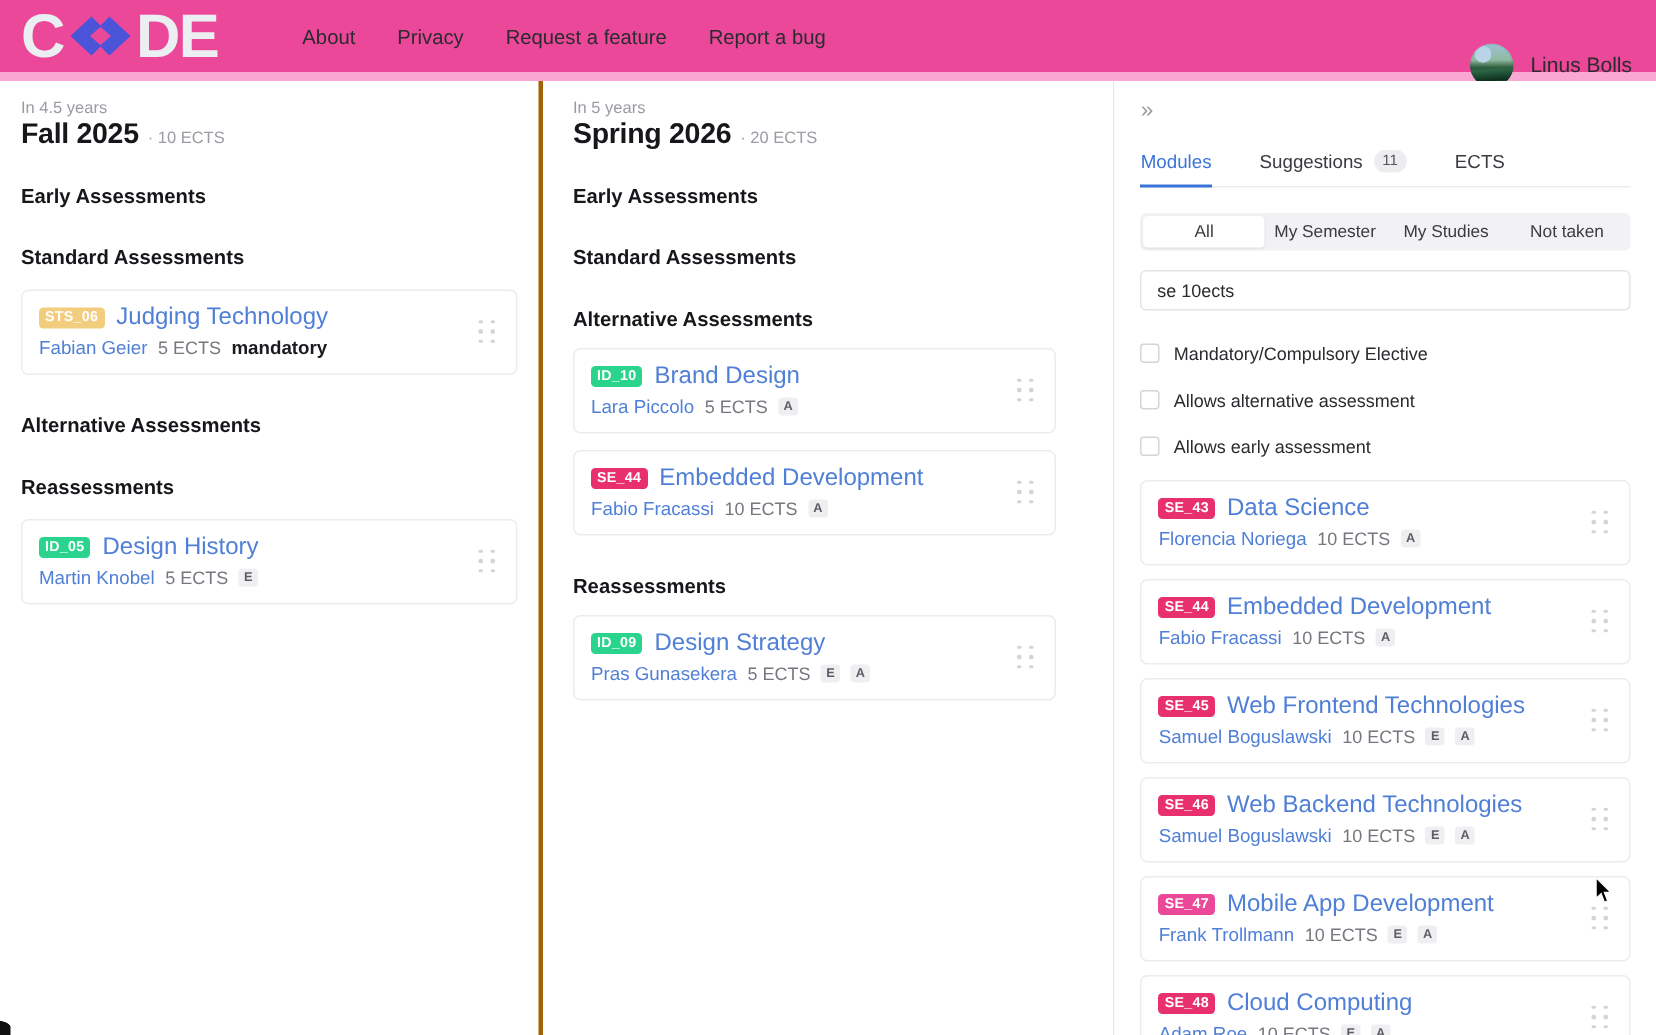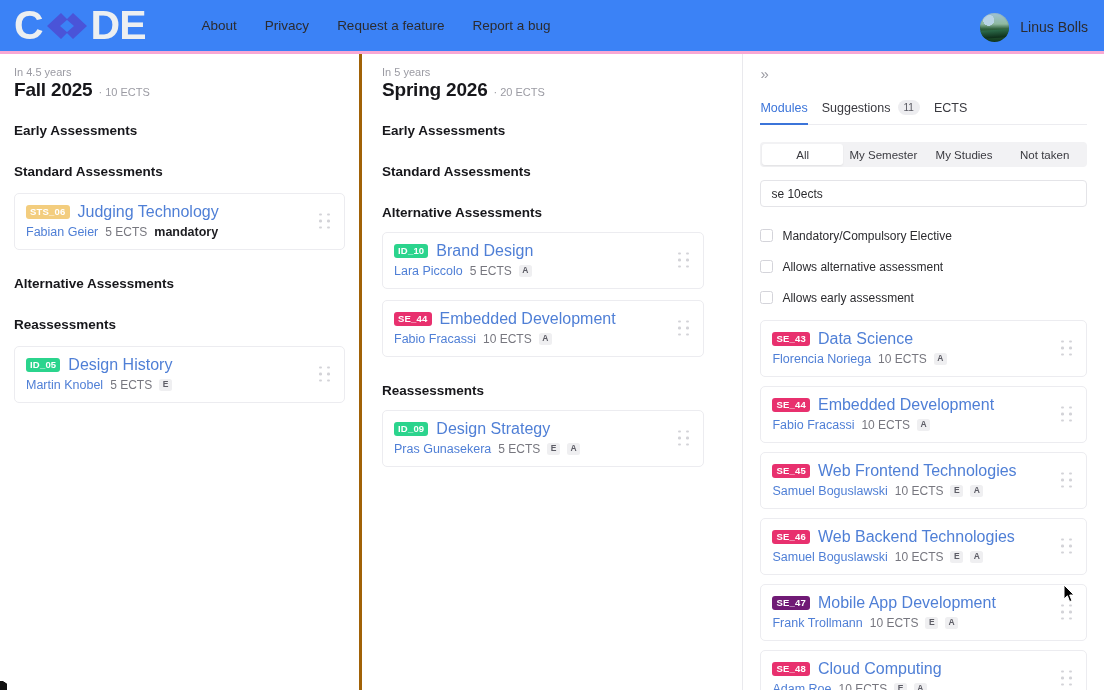--- a/index.html
+++ b/index.html
@@ -9,22 +9,22 @@
     background: #ffffff;
     overflow: hidden;
     -webkit-font-smoothing: antialiased;
   }
   .app { position: relative; width: 1104px; height: 690px; background: #fff; }
 
   
   .topbar {
     height: 54px; width: 100%;
     display: flex; align-items: center;
-    border-bottom: 3px solid #f9a8d4;
-    background: #3b82f6;
+    border-bottom: 6px solid #f9a8d4;
+    background: #ec4899;
     position: relative;
   }
   .logo-wrap {
     display: flex; align-items: center;
     margin-left: 14px; margin-right: 14px;
     height: 40px;
   }
   .logo {
     display: flex; align-items: center; gap: 0px;
     font-size: 41px; font-weight: bold; letter-spacing: -1px;
@@ -32,21 +32,21 @@
   }
   .logo .lo-c, .logo .lo-de { color: #eceff1; }
   .logo .lo-de { letter-spacing: -1px; }
   .logo .lo-chev { display: inline-flex; align-items: center; margin: 0 1px; }
   .nav-links { display: flex; align-items: center; gap: 28px; margin-left: 42px; }
   .nav-link {
     font-size: 13.5px; color: #2b2b2f; cursor: pointer;
     white-space: nowrap;
   }
   .user-box {
-    position: absolute; right: 16px; top: 0; height: 54px;
+    position: absolute; right: 16px; top: 16px; height: 54px;
     display: flex; align-items: center; gap: 11px; cursor: pointer;
   }
   .avatar {
     width: 29px; height: 29px; border-radius: 50%;
     background:
       radial-gradient(circle at 30% 25%, #b9d4e6 0 18%, transparent 19%),
       linear-gradient(180deg,#9fc2d6 0%,#8fb9a0 38%,#2f5f3c 55%,#123a1e 100%);
     overflow: hidden; position: relative; flex: none;
     box-shadow: inset 0 0 0 1px rgba(0,0,0,.06);
   }
@@ -117,21 +117,21 @@
 
   
   .panel {
     width: 385px; height: 636px; background: #fff;
     padding: 12px 17px 0 17px; position: relative; overflow: hidden;
   }
   .collapse-btn {
     font-size: 15px; color: #9b9ba3; cursor: pointer;
     width: 18px; height: 18px; line-height: 16px; margin-bottom: 16px;
   }
-  .tabs { display: flex; align-items: flex-end; gap: 14px; border-bottom: 1px solid #ececf0; }
+  .tabs { display: flex; align-items: flex-end; gap: 32px; border-bottom: 1px solid #ececf0; }
   .tab {
     font-size: 12.5px; color: #3a3a40; padding-bottom: 9px;
     cursor: pointer; position: relative; display:flex; align-items:center; gap:7px;
   }
   .tab.active { color: #3b74d9; }
   .tab.active::after {
     content: ""; position: absolute; left: 0; right: 0; bottom: -1px;
     height: 2px; background: #3b74d9;
   }
   .tab-badge {
@@ -478,21 +478,21 @@
               <i></i>
               <i></i>
               <i></i>
               <i></i>
               <i></i>
             </div>
         </div>
 
         <div class="mod-card">
           <div class="card-line1">
-            <span class="badge-code" style="background: #701a75;">SE_47</span>
+            <span class="badge-code" style="background: #ec4899;">SE_47</span>
             <span class="mod-title">Mobile App Development</span>
           </div>
           <div class="card-line2">
             <span class="mod-prof">Frank Trollmann</span>
             <span class="mod-ects">10 ECTS</span>
             <span class="mod-flag">E</span>
             <span class="mod-flag">A</span>
           </div>
           <div class="drag-handle">
               <i></i>

